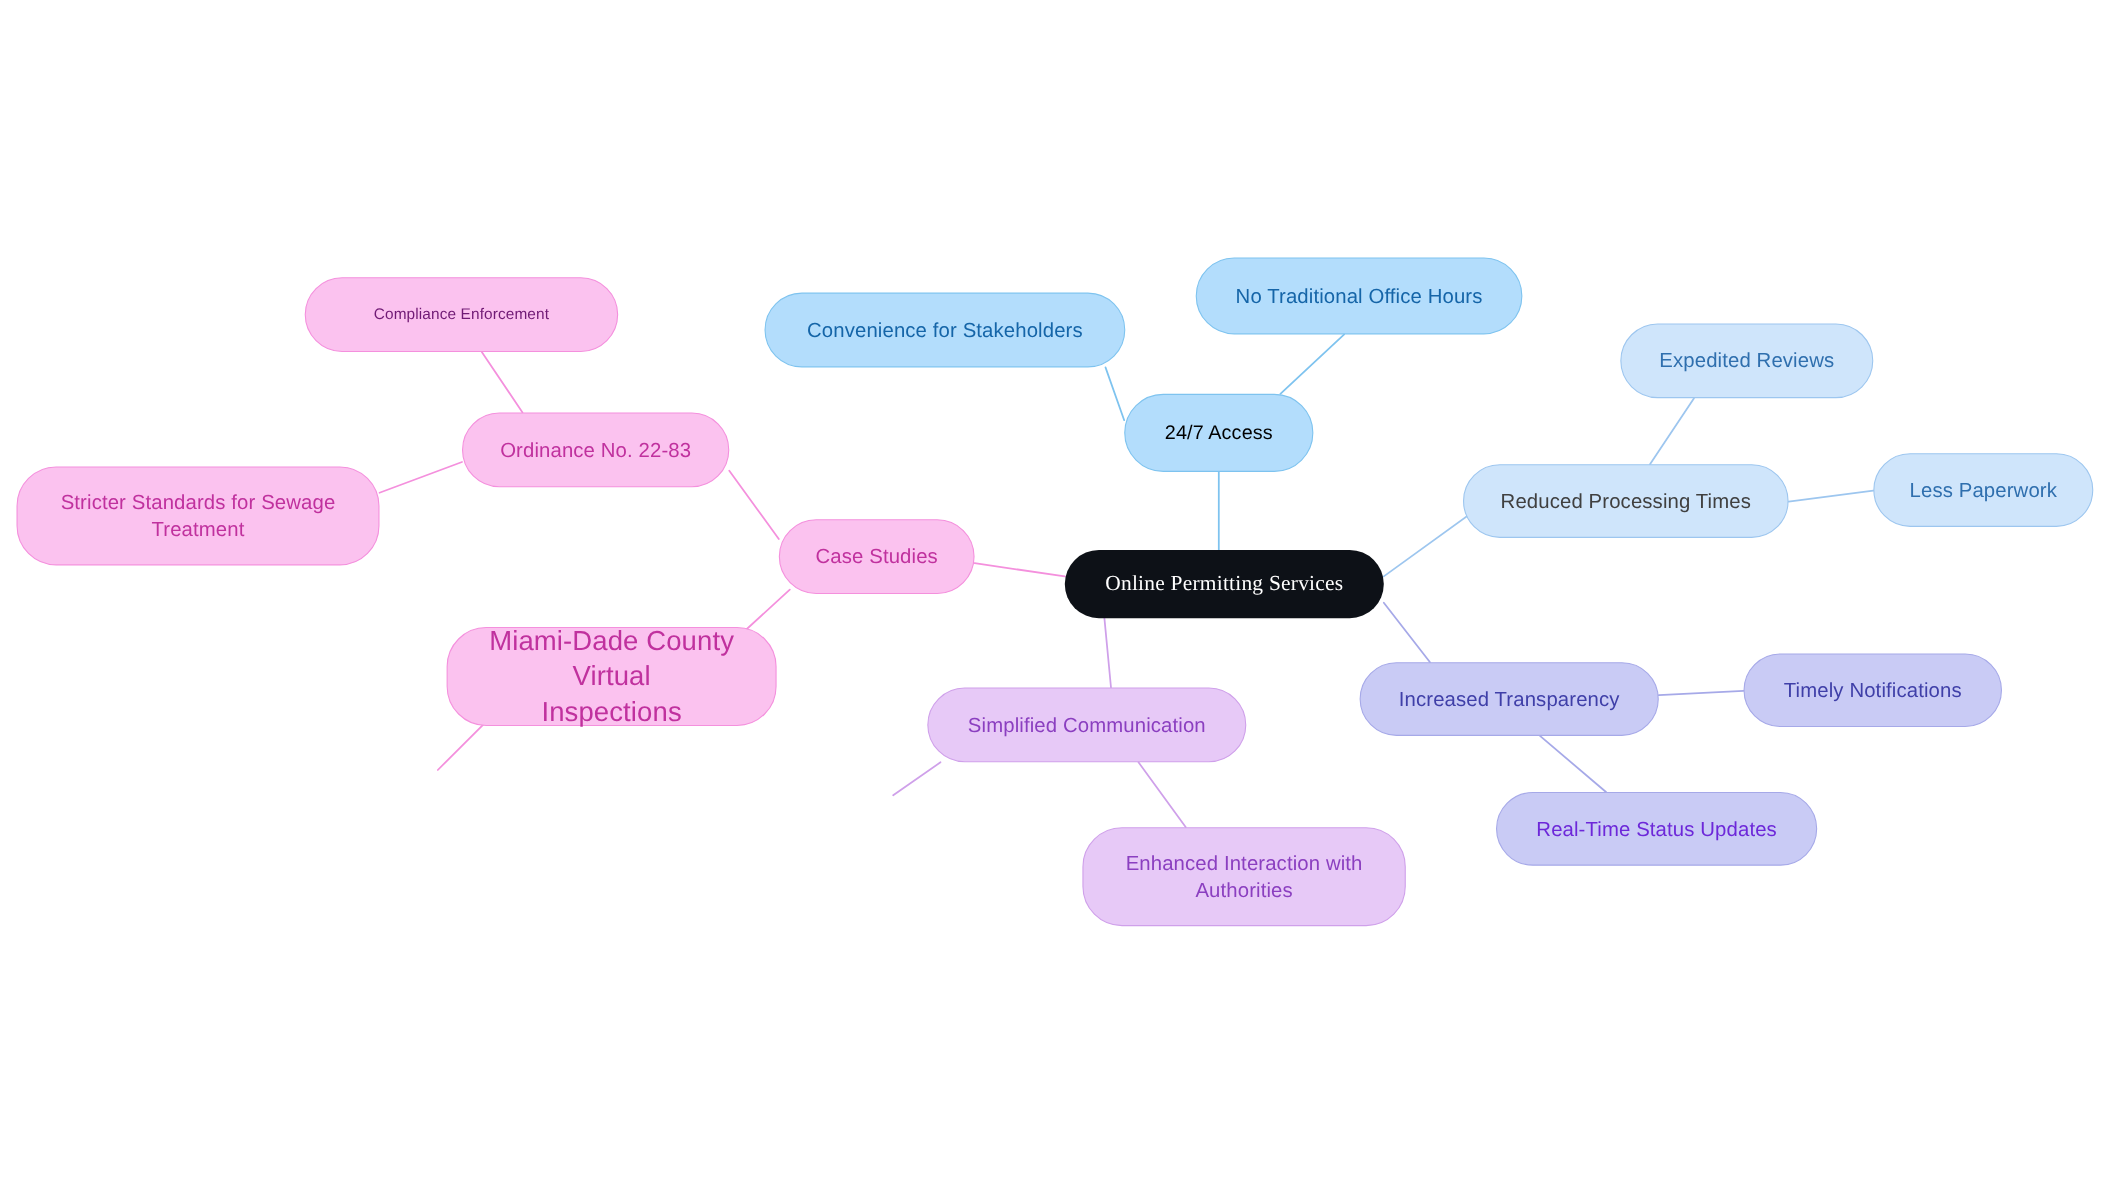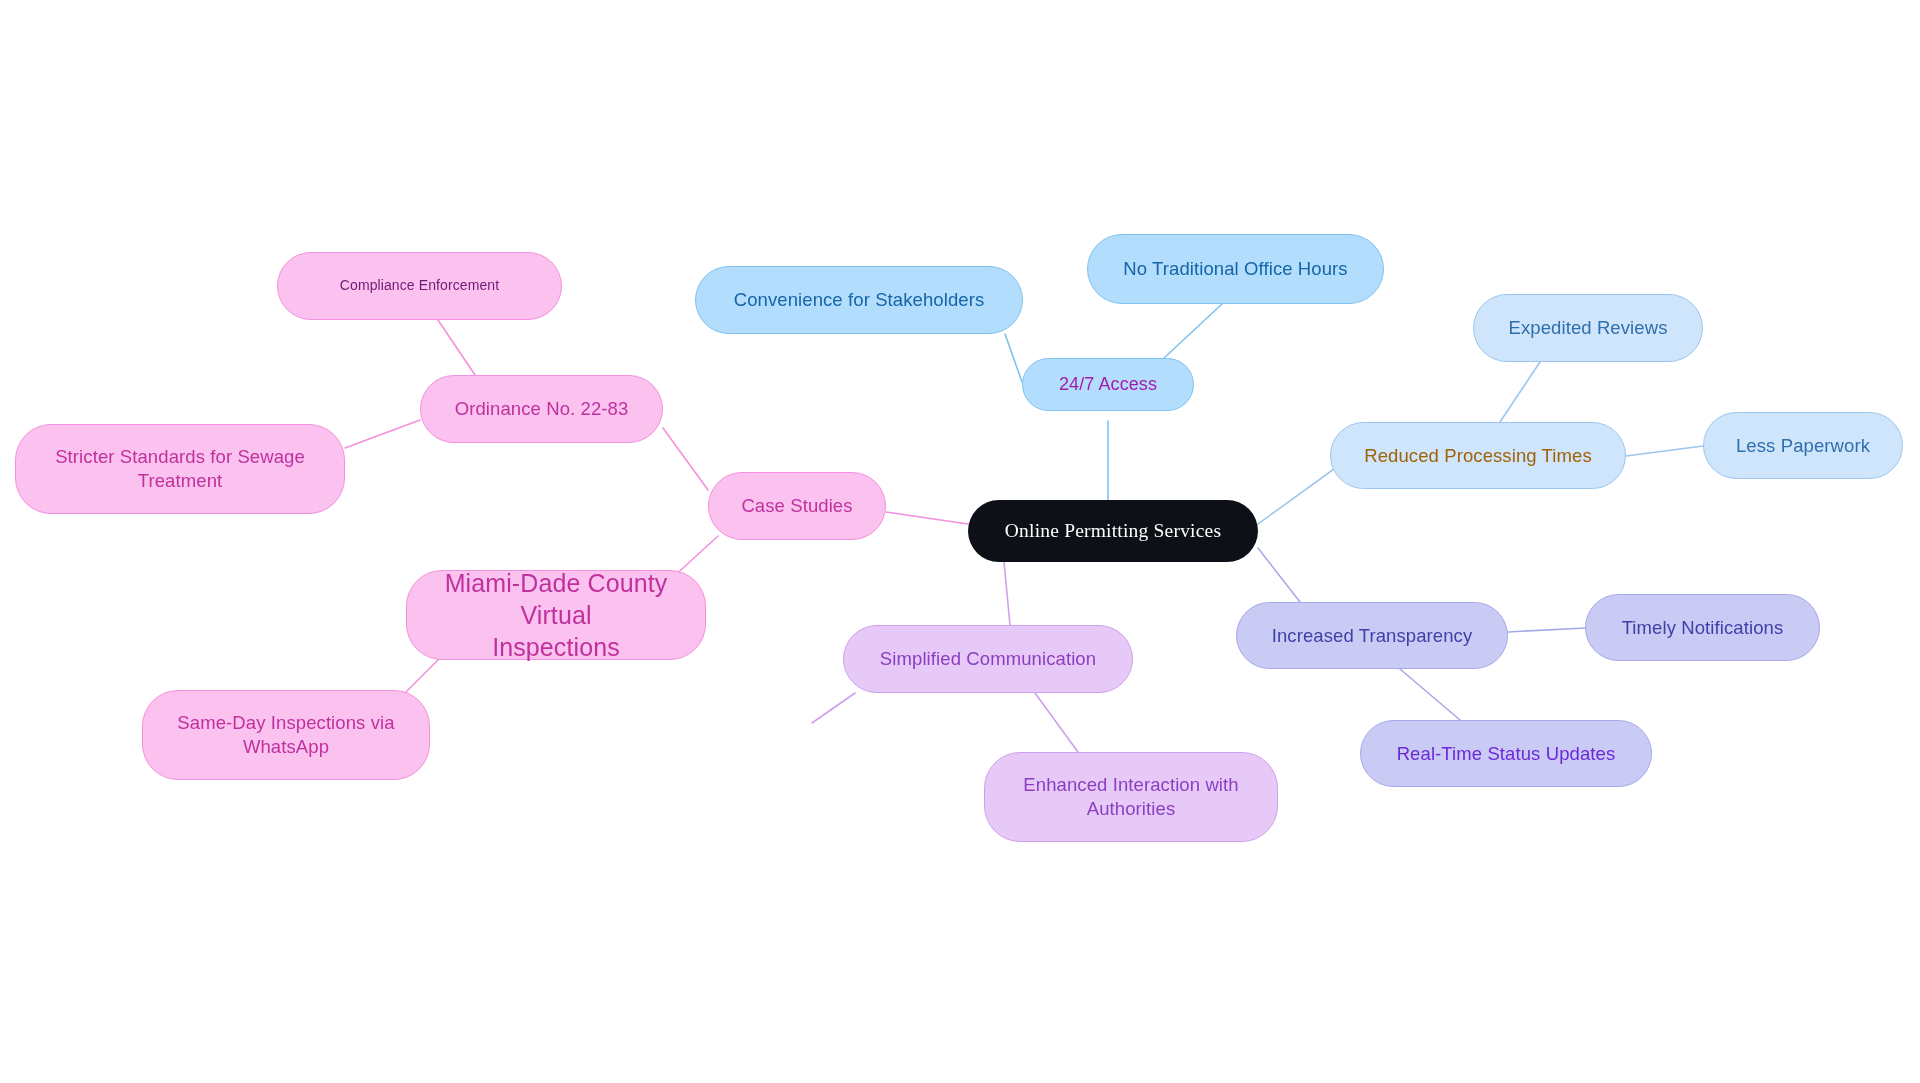--- a/index.html
+++ b/index.html
@@ -66,34 +66,32 @@
       <line x1="855" y1="693" x2="812" y2="723" stroke="#cfa0ea" stroke-width="1.6" stroke-linecap="round"></line>
       <line x1="1035" y1="693" x2="1078" y2="752" stroke="#cfa0ea" stroke-width="1.6" stroke-linecap="round"></line>
       <line x1="968" y1="524" x2="886" y2="512" stroke="#f490dd" stroke-width="1.6" stroke-linecap="round"></line>
       <line x1="708" y1="490" x2="663" y2="428" stroke="#f490dd" stroke-width="1.6" stroke-linecap="round"></line>
       <line x1="475" y1="375" x2="438" y2="320" stroke="#f490dd" stroke-width="1.6" stroke-linecap="round"></line>
       <line x1="420" y1="420" x2="345" y2="448" stroke="#f490dd" stroke-width="1.6" stroke-linecap="round"></line>
       <line x1="718" y1="536" x2="670" y2="580" stroke="#f490dd" stroke-width="1.6" stroke-linecap="round"></line>
       <line x1="440" y1="658" x2="398" y2="700" stroke="#f490dd" stroke-width="1.6" stroke-linecap="round"></line>
     </svg>
 <div class="node root" style="left: 968px; top: 500px; width: 290px; height: 62px; background: rgb(13, 17, 23); border-color: rgb(13, 17, 23); color: rgb(255, 255, 255); font-size: 19.5px;"><span>Online Permitting Services</span></div>
-    <div class="node" style="left: 1022px; top: 358px; width: 172px; height: 53px; background: rgb(179, 221, 252); border-color: rgb(126, 195, 239); color: #a21caf; font-size: 18px;"><span>24/7 Access</span></div>
+    <div class="node" style="left: 1022px; top: 358px; width: 172px; height: 71px; background: rgb(179, 221, 252); border-color: rgb(126, 195, 239); color: #000000; font-size: 18px;"><span>24/7 Access</span></div>
     <div class="node" style="left: 1087px; top: 234px; width: 297px; height: 70px; background: rgb(179, 221, 252); border-color: rgb(126, 195, 239); color: rgb(21, 101, 168); font-size: 18.5px;"><span>No Traditional Office Hours</span></div>
     <div class="node" style="left: 695px; top: 266px; width: 328px; height: 68px; background: rgb(179, 221, 252); border-color: rgb(126, 195, 239); color: rgb(21, 101, 168); font-size: 18.5px;"><span>Convenience for Stakeholders</span></div>
-    <div class="node" style="left: 1330px; top: 422px; width: 296px; height: 67px; background: rgb(207, 229, 251); border-color: rgb(157, 198, 239); color: #a16207; font-size: 18.5px;"><span>Reduced Processing Times</span></div>
+    <div class="node" style="left: 1330px; top: 422px; width: 296px; height: 67px; background: rgb(207, 229, 251); border-color: rgb(157, 198, 239); color: #404040; font-size: 18.5px;"><span>Reduced Processing Times</span></div>
     <div class="node" style="left: 1473px; top: 294px; width: 230px; height: 68px; background: rgb(207, 229, 251); border-color: rgb(157, 198, 239); color: rgb(47, 111, 174); font-size: 18.5px;"><span>Expedited Reviews</span></div>
     <div class="node" style="left: 1703px; top: 412px; width: 200px; height: 67px; background: rgb(207, 229, 251); border-color: rgb(157, 198, 239); color: rgb(47, 111, 174); font-size: 18.5px;"><span>Less Paperwork</span></div>
     <div class="node" style="left: 1236px; top: 602px; width: 272px; height: 67px; background: rgb(201, 203, 245); border-color: rgb(166, 169, 232); color: rgb(63, 63, 168); font-size: 18.5px;"><span>Increased Transparency</span></div>
     <div class="node" style="left: 1585px; top: 594px; width: 235px; height: 67px; background: rgb(201, 203, 245); border-color: rgb(166, 169, 232); color: rgb(63, 63, 168); font-size: 18.5px;"><span>Timely Notifications</span></div>
     <div class="node" style="left: 1360px; top: 720px; width: 292px; height: 67px; background: rgb(201, 203, 245); border-color: rgb(166, 169, 232); color: #6d28d9; font-size: 18.5px;"><span>Real-Time Status Updates</span></div>
     <div class="node" style="left: 843px; top: 625px; width: 290px; height: 68px; background: rgb(231, 201, 247); border-color: rgb(207, 160, 234); color: rgb(139, 63, 192); font-size: 18.5px;"><span>Simplified Communication</span></div>
     <div class="node" style="left: 984px; top: 752px; width: 294px; height: 90px; background: rgb(231, 201, 247); border-color: rgb(207, 160, 234); color: rgb(139, 63, 192); font-size: 18.5px;"><span>Enhanced Interaction with
 Authorities</span></div>
     <div class="node" style="left: 708px; top: 472px; width: 178px; height: 68px; background: rgb(251, 194, 239); border-color: rgb(244, 144, 221); color: rgb(192, 49, 158); font-size: 18.5px;"><span>Case Studies</span></div>
     <div class="node" style="left: 420px; top: 375px; width: 243px; height: 68px; background: rgb(251, 194, 239); border-color: rgb(244, 144, 221); color: rgb(192, 49, 158); font-size: 18.5px;"><span>Ordinance No. 22-83</span></div>
     <div class="node" style="left: 277px; top: 252px; width: 285px; height: 68px; background: rgb(251, 194, 239); border-color: rgb(244, 144, 221); color: #701a75; font-size: 14px;"><span>Compliance Enforcement</span></div>
     <div class="node" style="left: 15px; top: 424px; width: 330px; height: 90px; background: rgb(251, 194, 239); border-color: rgb(244, 144, 221); color: rgb(192, 49, 158); font-size: 18.5px;"><span>Stricter Standards for Sewage
 Treatment</span></div>
     <div class="node" style="left: 406px; top: 570px; width: 300px; height: 90px; background: rgb(251, 194, 239); border-color: rgb(244, 144, 221); color: rgb(192, 49, 158); font-size: 25px;"><span>Miami-Dade County Virtual
 Inspections</span></div>
-    <div class="node" style="left: 142px; top: 690px; width: 288px; height: 90px; background: rgb(251, 194, 239); border-color: rgb(244, 144, 221); color: rgb(192, 49, 158); font-size: 18.5px;"><span>Same-Day Inspections via
-WhatsApp</span></div>
   </div>
 
 </body></html>

